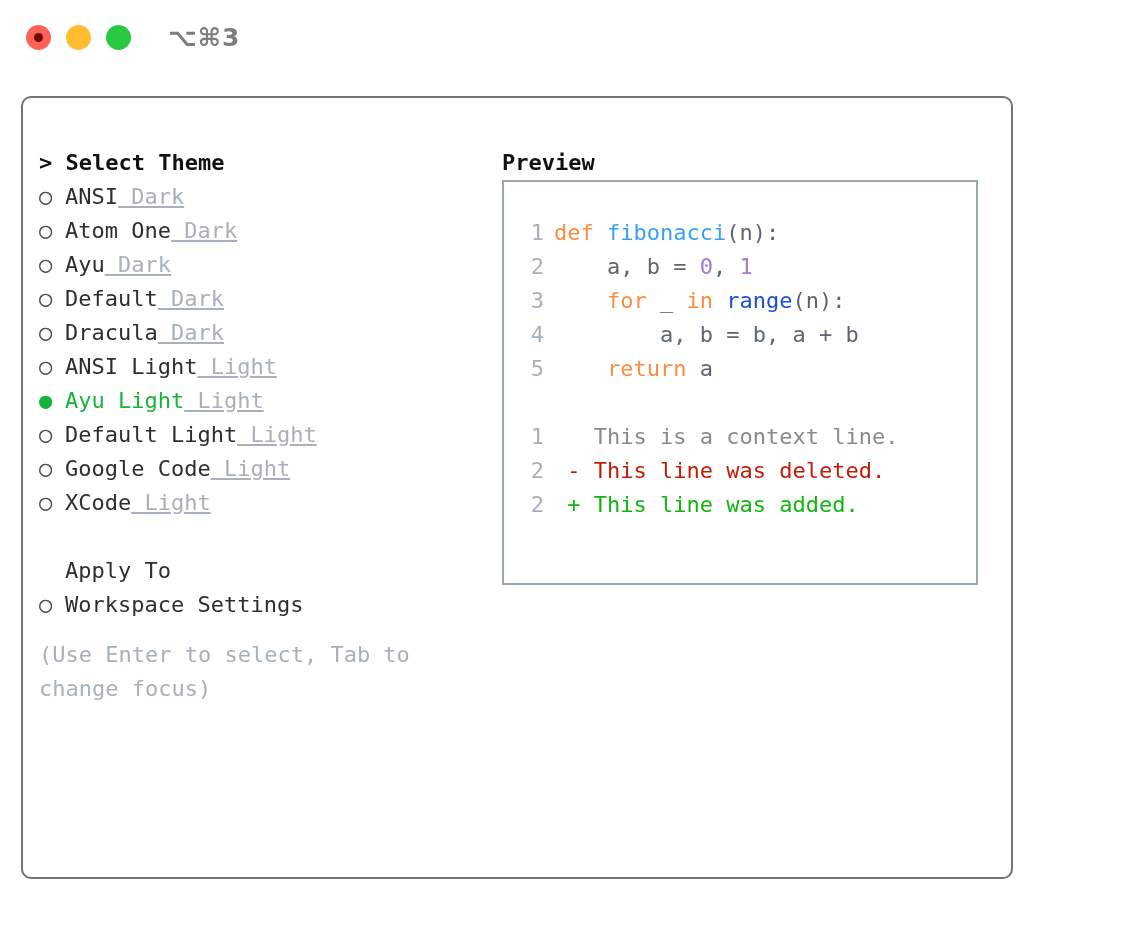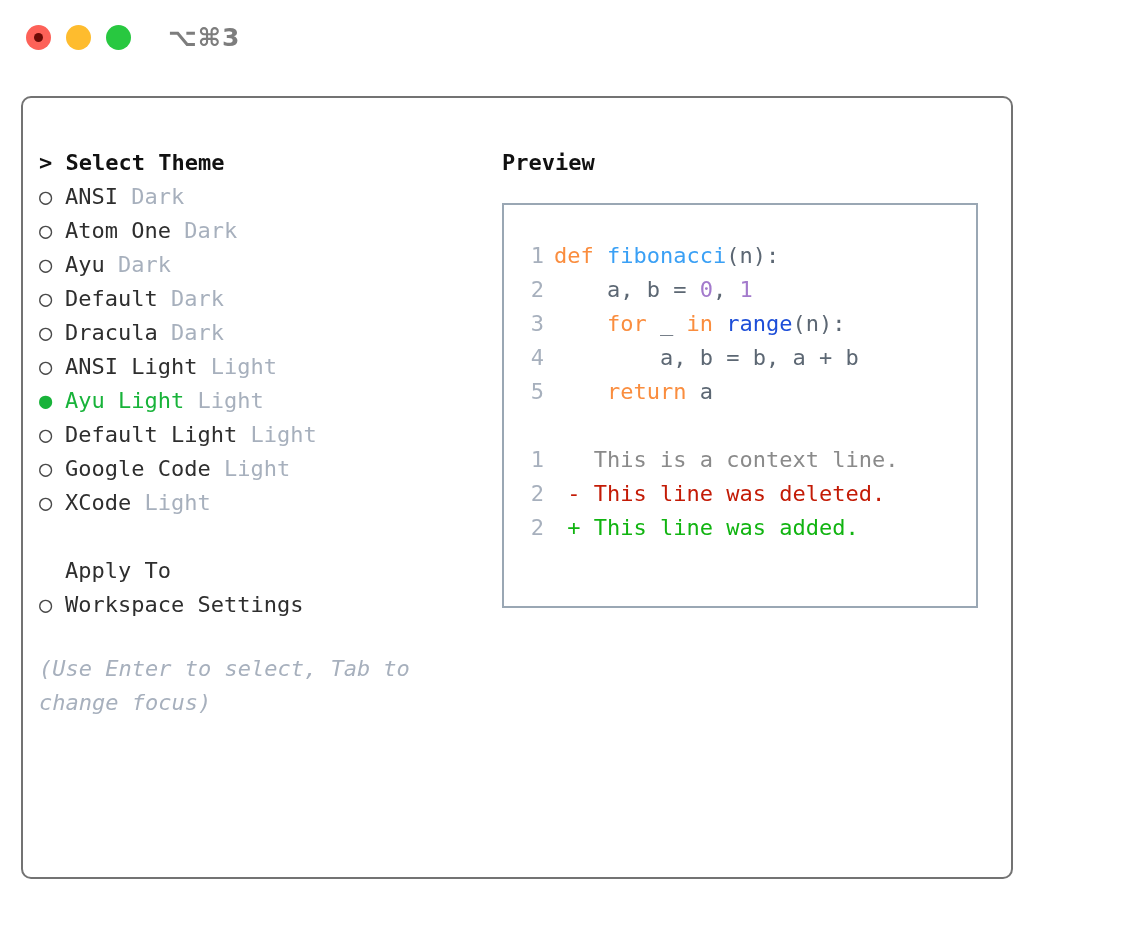--- a/index.html
+++ b/index.html
@@ -88,57 +88,55 @@
     white-space: pre;
   }
   .bullet {
     display: inline-block;
     width: 26px;
     color: #4a4a4a;
   }
   .opt.selected .bullet { color: #18b33a; }
   .opt.selected .opt-label { color: #18b33a; }
   .opt-label { color: #2e2e2e; }
-  .opt-tag { color: #a7b0bd; }
+  .opt-tag { color: #a7b0bd; text-decoration: underline; }
 
   .spacer-line { height: 34px; }
 
   .apply-head {
     font-size: 22px;
     line-height: 34px;
     color: #2e2e2e;
     white-space: pre;
     padding-left: 26px;
   }
 
   .hint {
-    margin-top: 30px;
+    margin-top: 16px;
     font-size: 22px;
     line-height: 34px;
     color: #a7b0bd;
     width: 400px;
     white-space: pre-wrap;
-    font-style: italic;
   }
 
   
   .right-col {
     position: absolute;
     left: 479px;
     top: 48px;
     width: 480px;
   }
   .preview-title {
     font-size: 22px;
     font-weight: bold;
     color: #111111;
     line-height: 34px;
   }
   .preview-box {
-    margin-top: 23px;
     width: 476px;
     height: 405px;
     border: 2px solid #9aa7b4;
     box-sizing: border-box;
     background: #ffffff;
     padding: 34px 0 0 14px;
   }
   .code-line {
     font-size: 22px;
     line-height: 34px;

